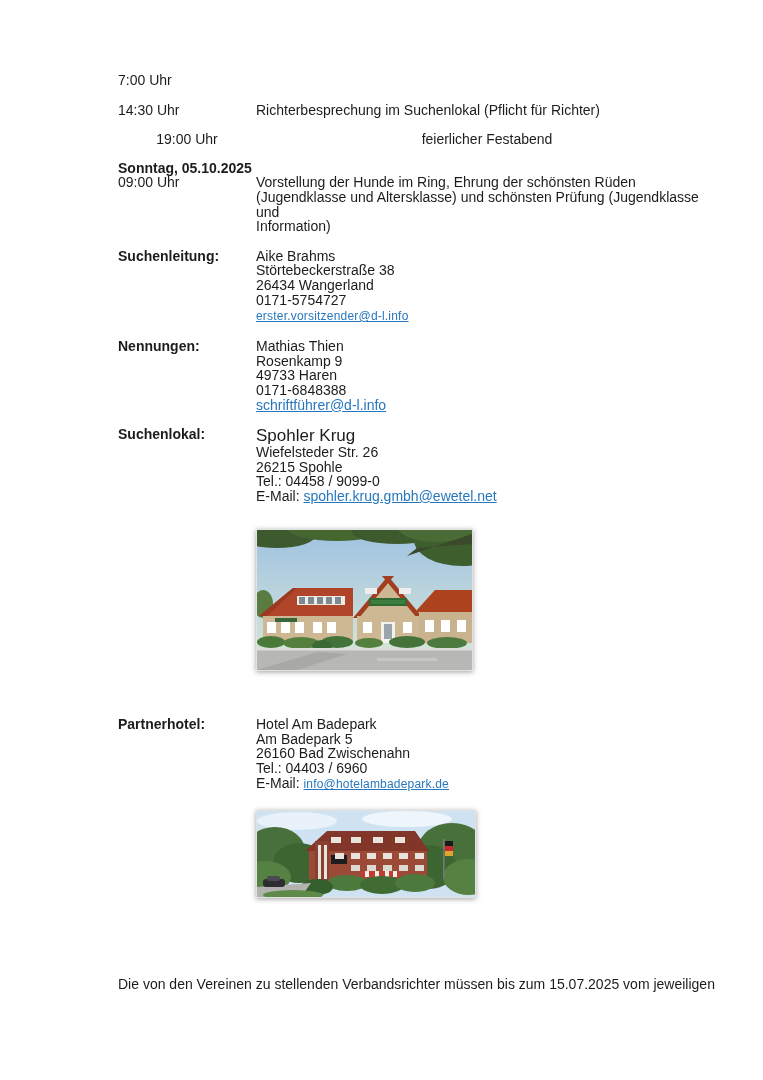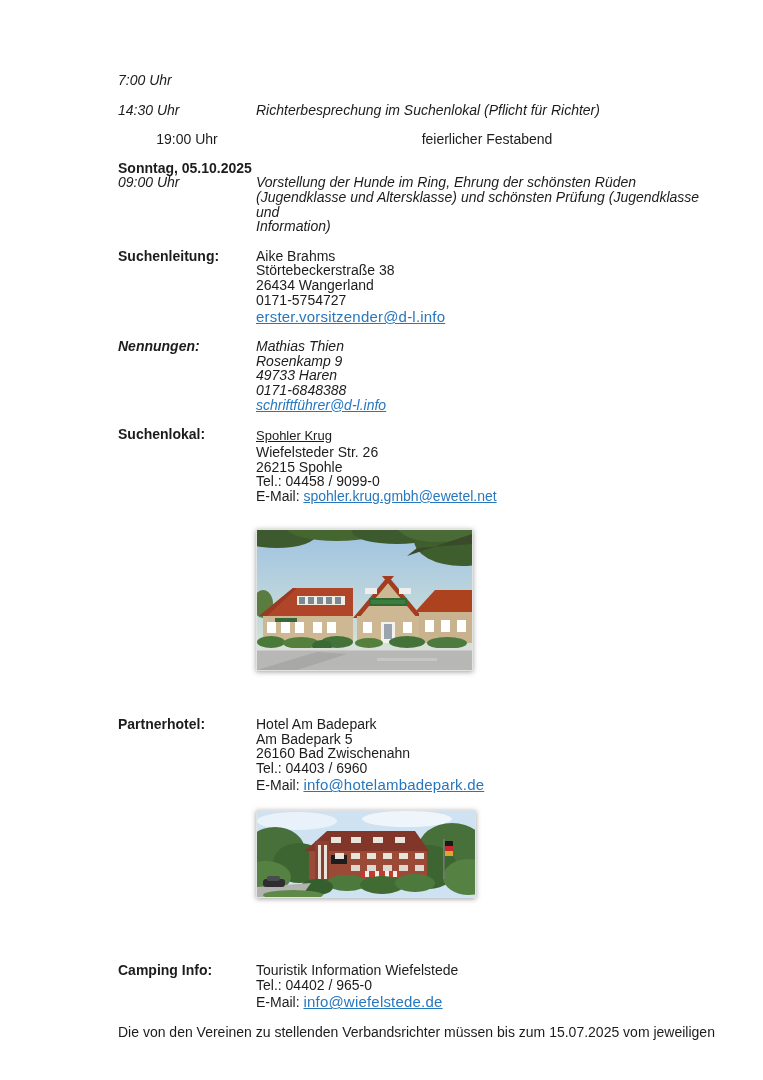--- a/index.html
+++ b/index.html
@@ -8,28 +8,28 @@
     width:763px; height:1080px;
     background:#ffffff;
     font-family:"Liberation Sans", sans-serif;
     font-size:14px; line-height:14.6px;
     color:#1c1c1c;
     box-sizing:border-box;
     padding:73px 45px 0 118px;
     overflow:hidden;
   }
   .row { display:flex; align-items:flex-start; }
-  .mb15 { margin-bottom:15px;font-style:italic; }
+  .mb15 { margin-bottom:15px; }
   .mb14 { margin-bottom:14px;text-align:center; }
   .cell-label { flex:0 0 138px; width:138px; }
   .cell-body { flex:1 1 auto; }
   .bold { font-weight:bold; }
   .link { color:#2777BE; text-decoration:underline; cursor:pointer; }
-  .link-big { font-size:15px; line-height:19px; letter-spacing:.2px; }
-  .name-big { font-size:13px; line-height:18px;text-decoration:underline; }
+  .link-big { font-size:12px; line-height:19px; letter-spacing:.2px; }
+  .name-big { font-size:17px; line-height:18px; }
   .photo { display:inline-block; margin-left:138px; background:#fff;
            box-shadow:0 1px 5px rgba(110,110,110,.65); border:1px solid #e2e2e2; }
   .photo svg { display:block; }
   .photo1 { margin-top:10px; margin-bottom:43px; }
   .photo2 { margin-top:16px; margin-bottom:62px; }
   .footer-note { margin-top:14px; }
 </style>
 </head>
 <body>
 
@@ -229,25 +229,17 @@
       <rect x="188" y="40" width="8" height="5" fill="#e0a62c"></rect>
 
       <polygon points="0,76 54,72 44,86 0,86" fill="#b2b2b0"></polygon>
       <rect x="6" y="68" width="22" height="8" rx="3" fill="#2e2e30"></rect>
       <rect x="10" y="65" width="13" height="5" rx="2" fill="#4a4c50"></rect>
       <ellipse cx="36" cy="84" rx="30" ry="5" fill="#5d8a48"></ellipse>
     </svg>
   </div>
 
   
-  <div class="row" style="margin-bottom:0">
-    <div class="cell-label bold">Camping Info:</div>
-    <div class="cell-body">
-      <div>Touristik Information Wiefelstede</div>
-      <div>Tel.: 04402 / 965-0</div>
-      <div><span>E-Mail: </span><a class="link link-big">info@wiefelstede.de</a></div>
-    </div>
-  </div>
 
   
   <div class="footer-note">Die von den Vereinen zu stellenden Verbandsrichter müssen bis zum 15.07.2025 vom jeweiligen</div>
 
 </div>
 
 </body></html>

